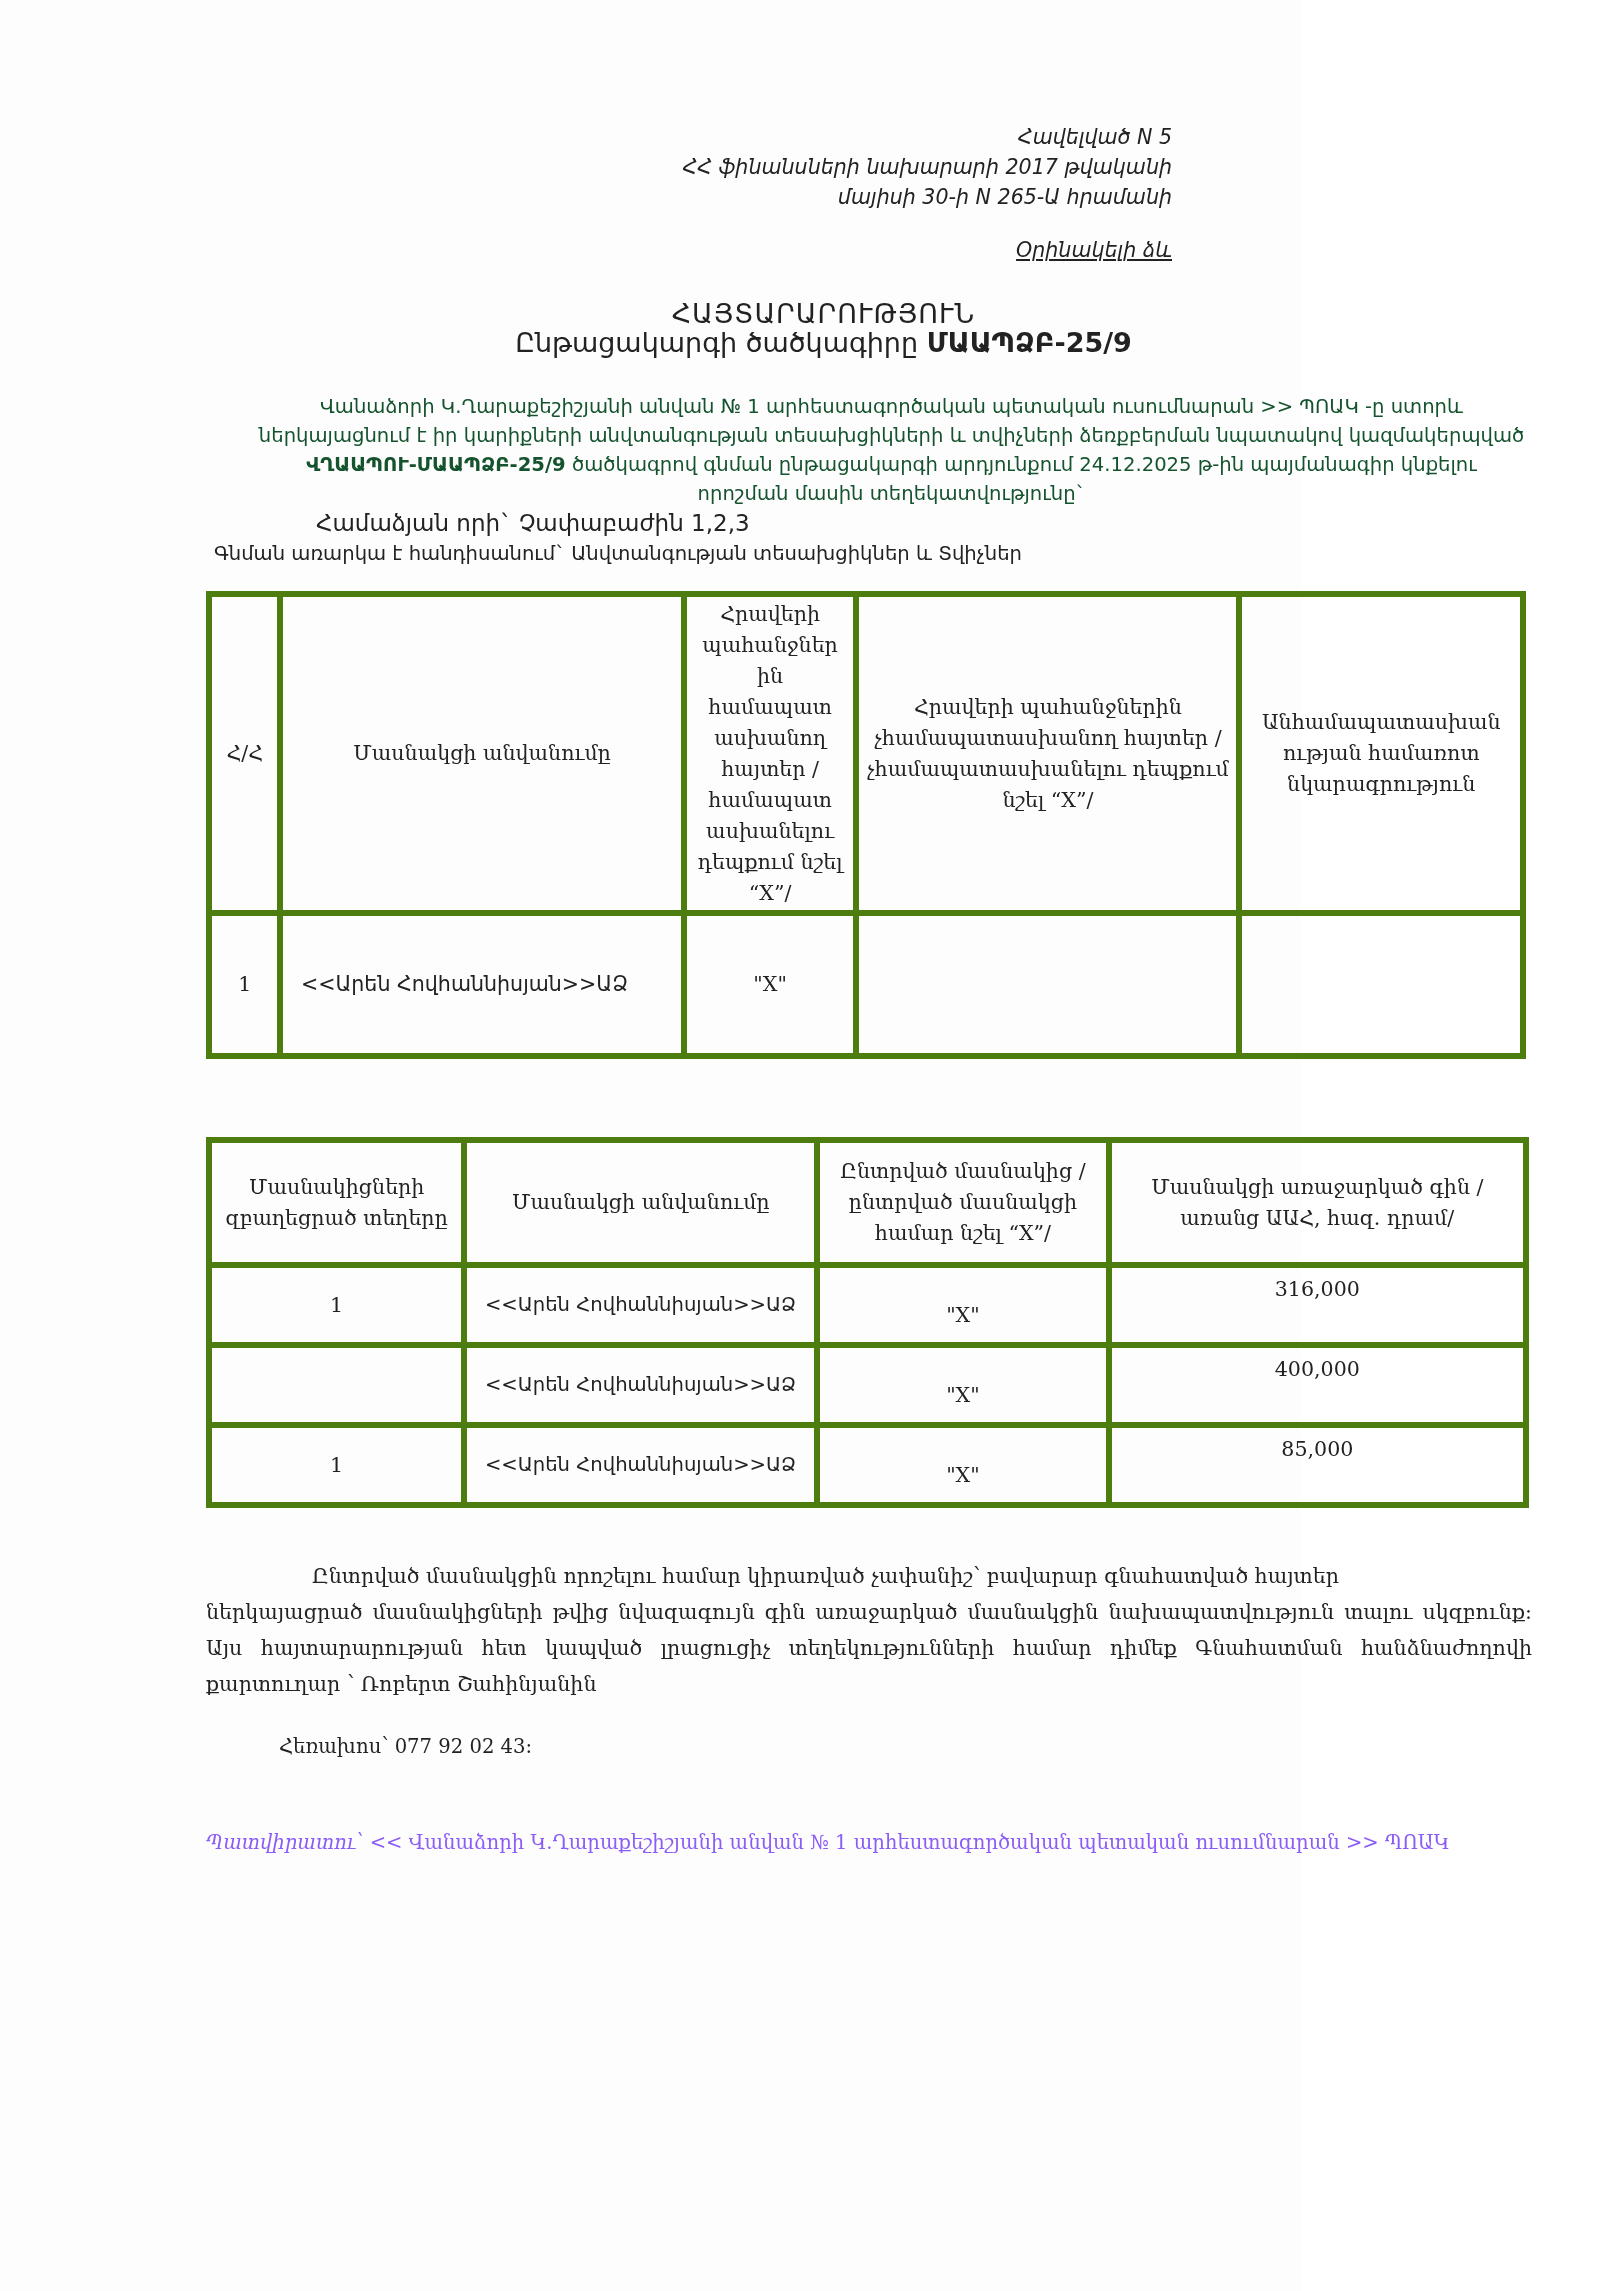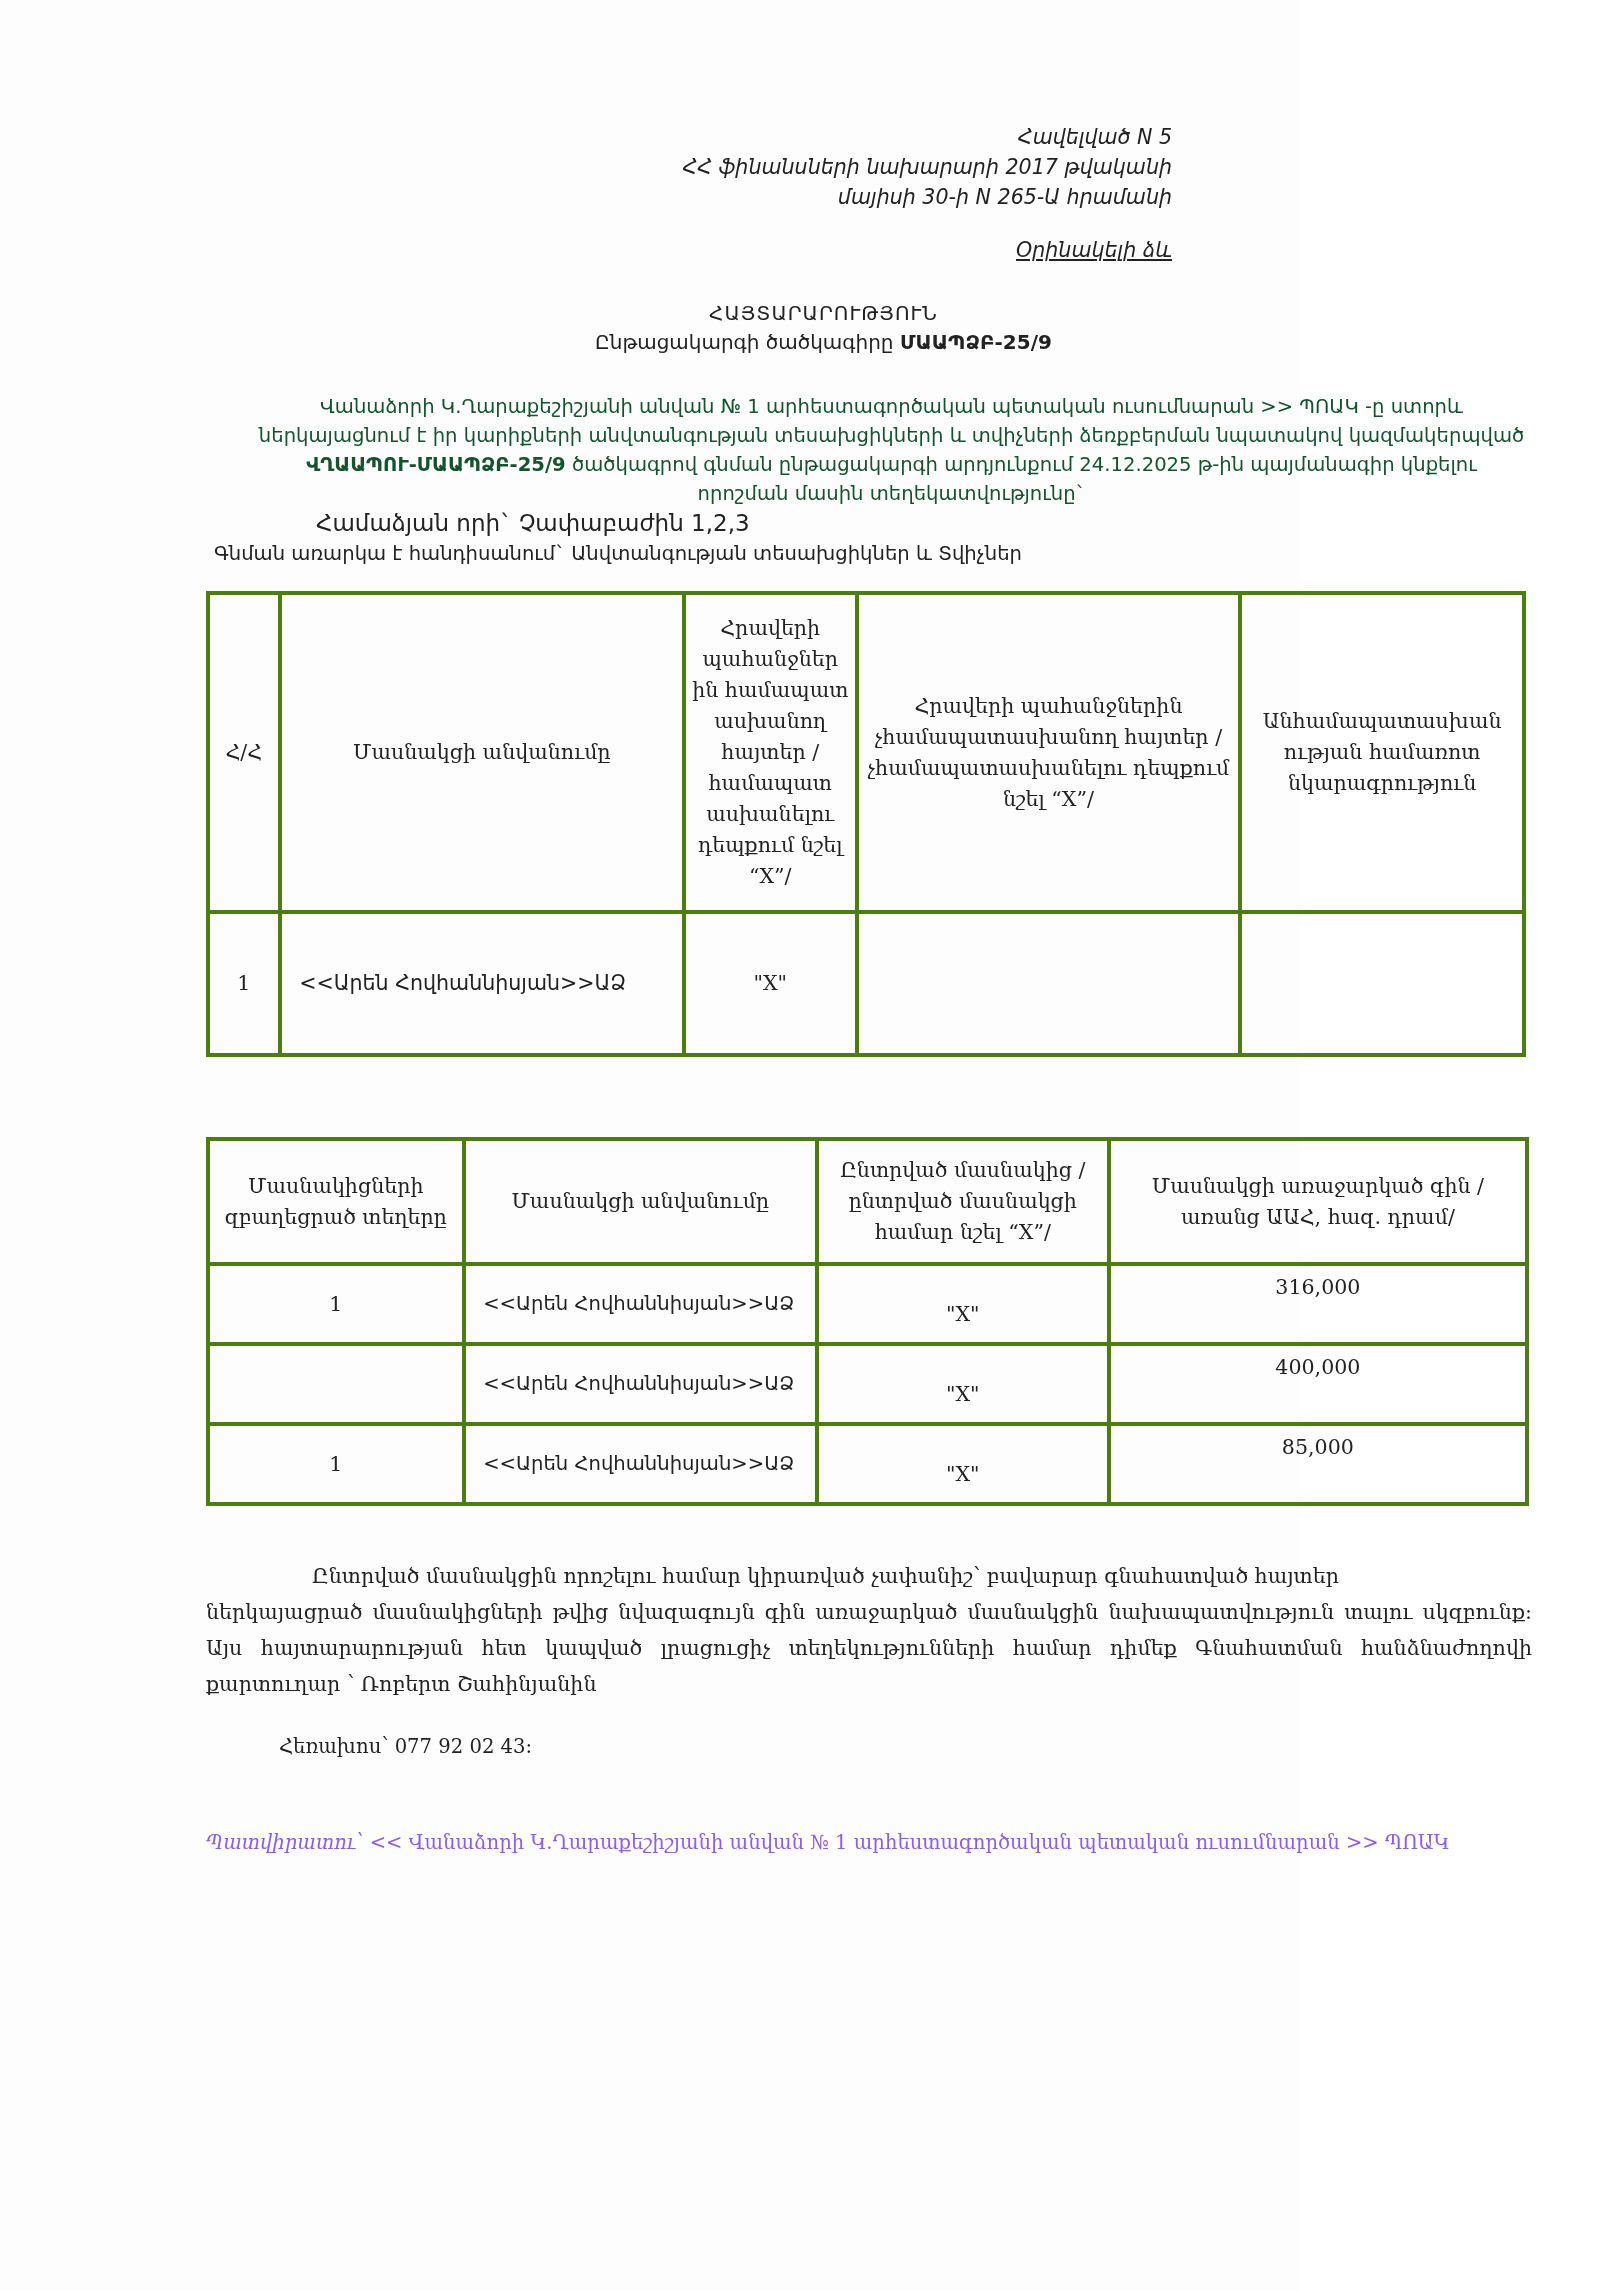--- a/index.html
+++ b/index.html
@@ -2,33 +2,33 @@
 <html><head>
 <meta charset="utf-8">
 <style>
   html, body { margin: 0; padding: 0; background: #ffffff; }
   body { width: 1621px; height: 2292px; position: relative; overflow: hidden; font-family: "DejaVu Sans", sans-serif; color: #1a1a1a; }
   .page { position: absolute; left: 0; top: 0; width: 1301px; height: 2292px; background: #fdfdfd; }
 
   .appendix { position: absolute; right: 129px; top: 122px; text-align: right; font-style: italic; font-size: 20.6px; line-height: 30px; color: #222; font-family: "DejaVu Sans", sans-serif; }
   .sample-form { position: absolute; right: 129px; top: 238px; font-style: italic; font-size: 20.6px; text-decoration: underline; color: #222; }
 
-  .title-block { position: absolute; left: 265px; width: 1117px; top: 299px; text-align: center; font-size: 20px; line-height: 29px; color: #222; }
+  .title-block { position: absolute; left: 265px; width: 1117px; top: 299px; text-align: center; font-size: 27px; line-height: 29px; color: #222; }
   .title-block .t1 { letter-spacing: 1px; }
   .title-block b { font-weight: bold; }
 
   .intro { position: absolute; left: 235px; width: 1313px; top: 392px; text-align: center; font-size: 19.6px; line-height: 29px; color: #14532d; }
 
   .lot-line { position: absolute; left: 316px; top: 545px; font-size: 23px; color: #222; }
   .subject-line { position: absolute; left: 214px; top: 545px; font-size: 19.6px; color: #222; }
   .subject-line { top: 542px; }
   .lot-line { top: 510px; }
 
   table { border-collapse: collapse; position: absolute; font-family: "DejaVu Serif", serif; color: #222; }
-  td, th { border: 4px solid #4d7c0f; font-weight: normal; text-align: center; vertical-align: middle; font-size: 20.6px; line-height: 31px; padding: 0 5.9px; }
+  td, th { border: 6px solid #4d7c0f; font-weight: normal; text-align: center; vertical-align: middle; font-size: 20.6px; line-height: 31px; padding: 0 5.9px; }
 
   #t1 { left: 206px; top: 591px; width: 1320px; }
   #t1 .hdr { height: 319px; }
   #t1 .row { height: 143px; }
   #t1 .name { font-family: "DejaVu Sans", sans-serif; font-size: 20.6px; text-align: left; padding-left: 17.6px; }
 
   #t2 { left: 206px; top: 1137px; width: 1323px; }
   #t2 .hdr { height: 125px; }
   #t2 .row { height: 80px; }
   #t2 .name { font-family: "DejaVu Sans", sans-serif; font-size: 19.6px; line-height: 27.4px; text-align: left; padding-left: 17.6px; }

